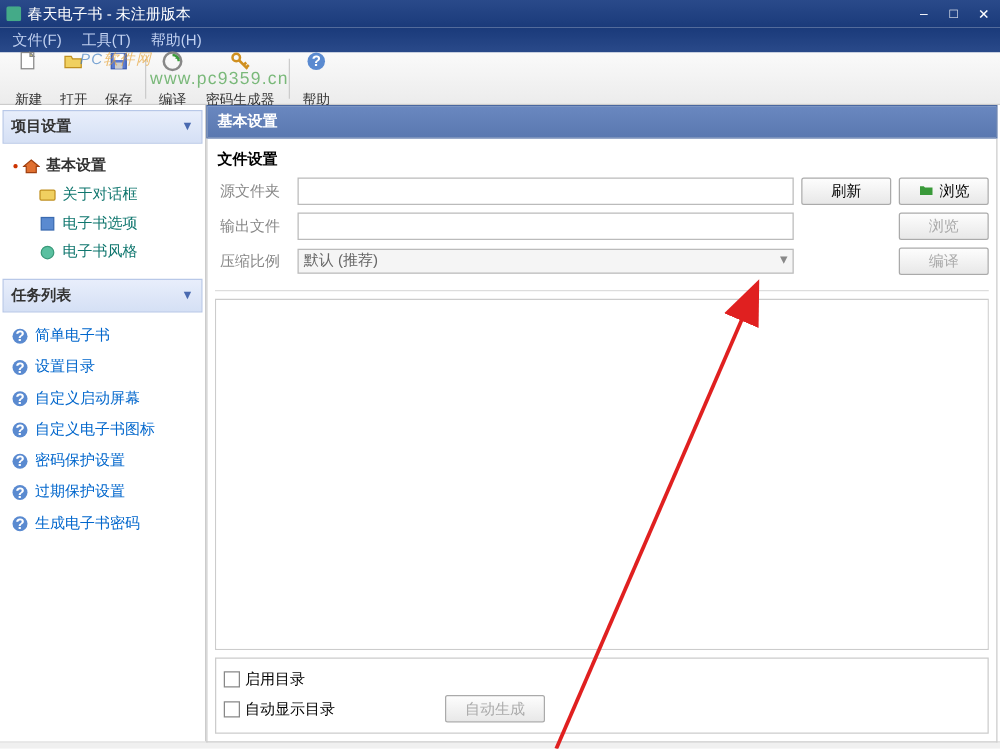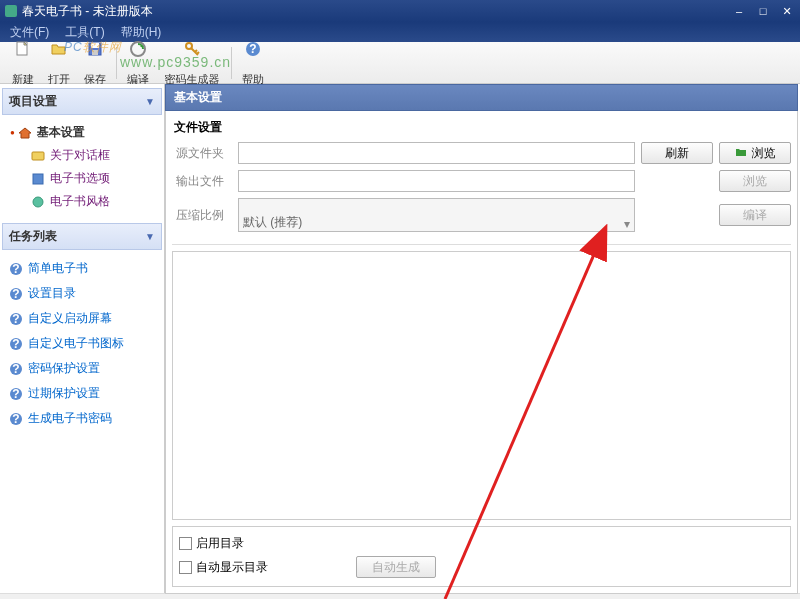--- a/index.html
+++ b/index.html
@@ -19,38 +19,38 @@
 .tbtn .ticon { width: 20px; height: 20px; display: flex; align-items: center; justify-content: center; }
 .tbtn .tlabel { font-size: 11px; color: #333; margin-top: 13px; }
 .tsep { width: 1px; height: 32px; background: #ccc; margin: 0 2px; }
 
 .mainwrap { display: flex; height: calc(599px - 22px - 20px - 42px - 6px); }
 
 .sidebar { width: 165px; background: #fff; border-right: 1px solid #ccc; padding: 4px 2px; }
 .section-head { background: linear-gradient(to bottom, #e8eefb, #d5e0f5); color: #333; font-weight: bold; padding: 4px 6px; border: 1px solid #b8c8e8; display: flex; justify-content: space-between; align-items: center; margin-bottom: 2px; }
 .section-head .arrow { color: #4a6ab0; font-size: 10px; }
 .tree { padding: 4px 0 10px 6px; }
-.tree-item { display: flex; align-items: center; padding: 3px 2px; cursor: pointer; color: #701a75; }
+.tree-item { display: flex; align-items: center; padding: 3px 2px; cursor: pointer; color: #0f766e; }
 .tree-item.root { color: #333; font-weight: bold; }
 .tree-item .bullet { color: #cc3300; margin-right: 2px; font-size: 8px; }
 .tree-item .ticon { width: 16px; height: 16px; margin-right: 4px; display: flex; align-items: center; justify-content: center; }
 .tasks { padding: 4px 0 0 4px; }
 .task-item { display: flex; align-items: center; padding: 4px 2px; cursor: pointer; color: #0066cc; }
 .task-item .ticon { width: 16px; height: 16px; margin-right: 4px; display: flex; align-items: center; justify-content: center; }
 
 .content { flex: 1; padding: 0 2px 2px 0; position: relative; }
 .panel-title { background: linear-gradient(to bottom, #6a88c0, #5a78b0); color: #fff; font-weight: bold; padding: 4px 8px; border: 1px solid #4a68a0; }
 .panel-body { border: 1px solid #ccc; border-top: none; background: #fff; padding: 6px; height: calc(100% - 24px); display: flex; flex-direction: column; }
 
 .file-settings { border-bottom: 1px solid #ddd; padding-bottom: 6px; margin-bottom: 6px; }
 .fs-title { font-weight: bold; padding: 2px 0 6px 2px; }
 .form-row { display: flex; align-items: center; margin-bottom: 6px; gap: 6px; }
 .form-label { width: 60px; color: #888; padding-left: 4px; }
 .form-input { flex: 1; height: 22px; border: 1px solid #bbb; background: #fff; padding: 0 4px; }
-.form-select { flex: 1; height: 34px; border: 1px solid #bbb; background: #f5f5f5; padding: 0 4px; color: #666; display: flex; align-items: flex-end; justify-content: space-between; }
+.form-select { flex: 1; height: 20px; border: 1px solid #bbb; background: #f5f5f5; padding: 0 4px; color: #666; display: flex; align-items: flex-start; justify-content: space-between; }
 .btn { width: 72px; height: 22px; border: 1px solid #aaa; background: linear-gradient(to bottom, #fdfdfd, #e8e8e8); cursor: pointer; display: flex; align-items: center; justify-content: center; border-radius: 2px; gap: 3px; }
 .btn.disabled { color: #aaa; cursor: default; }
 .btn .ticon { width: 14px; height: 14px; }
 
 .list-area { flex: 1; border: 1px solid #ccc; display: flex; flex-direction: column; margin-bottom: 6px; }
 .list-head { background: linear-gradient(to bottom, #f8f8f8, #e8e8e8); border-bottom: 1px solid #ccc; display: flex; height: 20px; }
 .list-head .col { padding: 3px 6px; border-right: 1px solid #ddd; }
 .list-body { flex: 1; background: #fff; }
 
 .bottom-opts { border: 1px solid #ccc; padding: 6px; }

